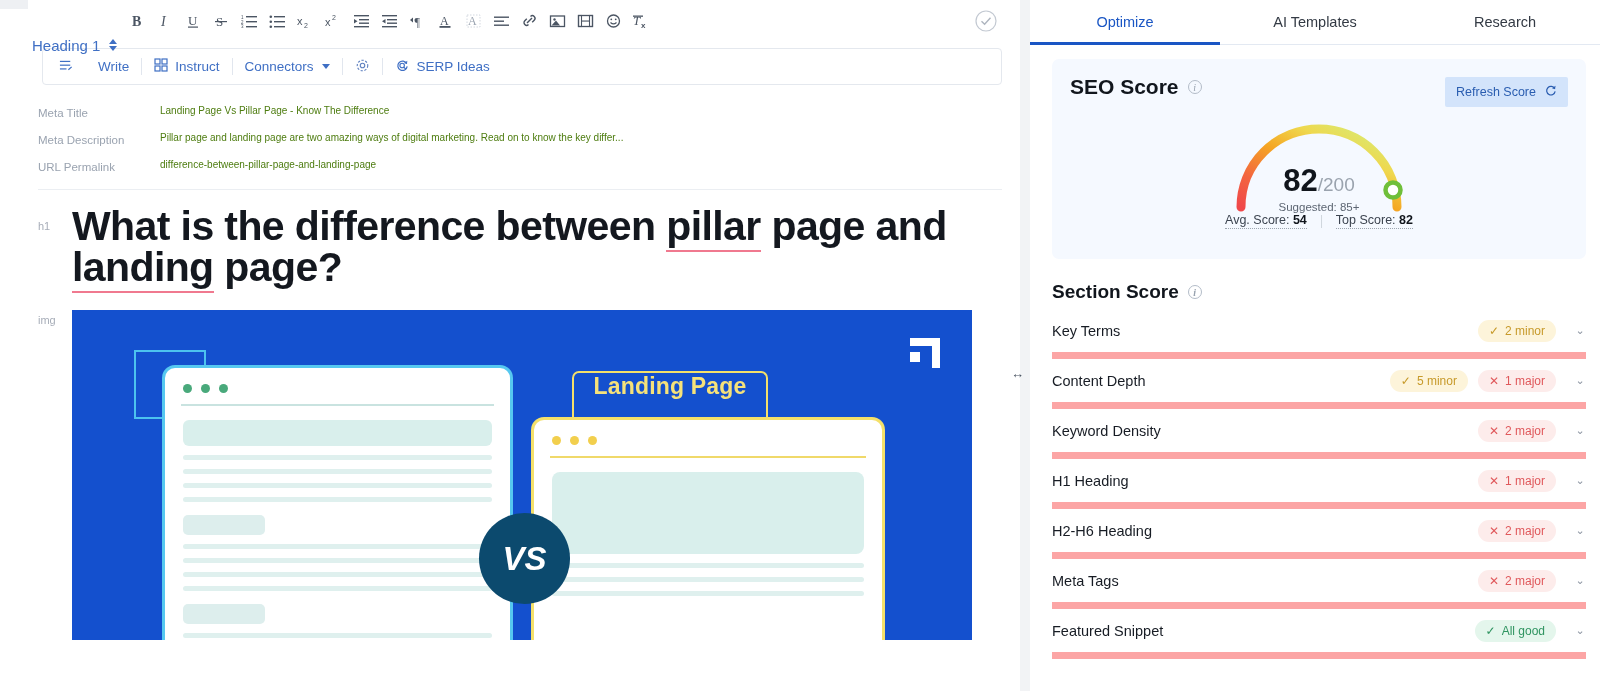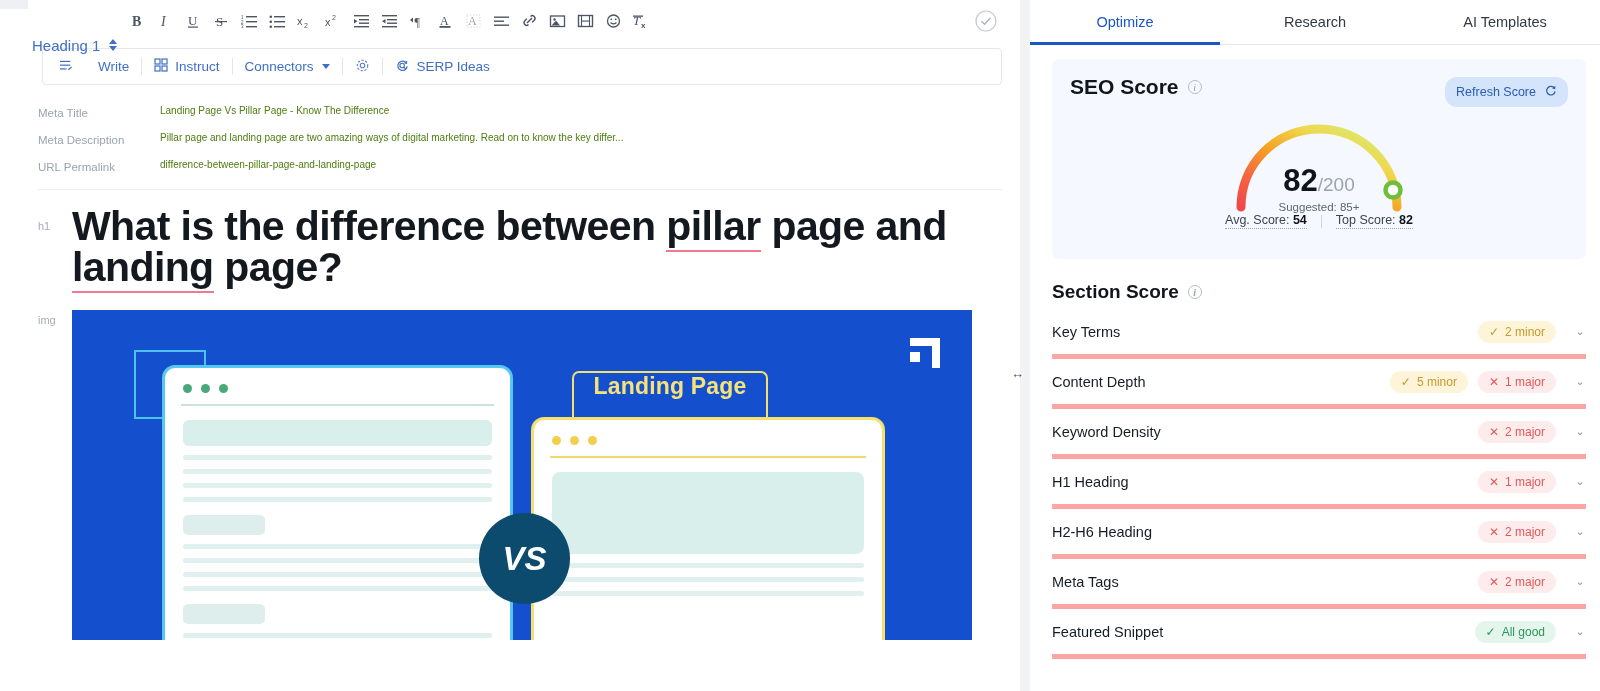--- a/index.html
+++ b/index.html
@@ -175,21 +175,21 @@
   .score-title { font-size: 21px; font-weight: 700; color: #11161d; }
   .info-i {
     width: 14px; height: 14px; border-radius: 50%;
     border: 1px solid #b3bcc8; color: #98a2af;
     font-size: 10px; display: flex; align-items: center; justify-content: center;
     font-style: italic; font-family: "Liberation Serif", serif;
   }
   .refresh-btn {
     position: absolute; right: 18px; top: 18px;
     background: #d3e4fb; color: #2a5db0;
-    border: none; border-radius: 12px;
+    border: none; border-radius: 2px;
     font-size: 12.5px; padding: 7px 11px;
     display: flex; align-items: center; gap: 8px;
     cursor: pointer; font-family: inherit;
   }
   .gauge-area { position: relative; height: 125px; margin-top: 6px; }
   .gauge { position: absolute; left: 50%; transform: translateX(-50%); top: 2px; }
   .gauge-center {
     position: absolute; left: 50%; transform: translateX(-50%);
     top: 58px; text-align: center; width: 220px;
   }
@@ -207,21 +207,21 @@
 
   .sec-head {
     display: flex; align-items: center; gap: 9px;
     margin: 22px 0 0 22px;
     font-size: 19px; font-weight: 700; color: #11161d;
   }
   .sec-list { margin: 6px 14px 0 22px; }
   .sec-row {
     display: flex; align-items: center;
     height: 50px;
-    border-bottom: 5px solid #fca5a5;
+    border-bottom: 7px solid #fca5a5;
     cursor: pointer;
   }
   .sec-name { font-size: 14.5px; color: #171c24; flex: 1; }
   .badge {
     display: inline-flex; align-items: center; gap: 6px;
     font-size: 12px; padding: 4px 11px; border-radius: 11px;
     margin-left: 10px; white-space: nowrap;
   }
   .badge.minor { background: #fdf4da; color: #c79a2a; }
   .badge.major { background: #fdeceb; color: #e0585b; }
@@ -513,22 +513,22 @@
   </div>
 
   <div class="splitter">
     <span class="handle">↔</span>
   </div>
 
   <div class="side">
 
     <div class="tabs">
       <div class="tab active">Optimize</div>
+      <div class="tab">AI Templates</div>
       <div class="tab">Research</div>
-      <div class="tab">AI Templates</div>
     </div>
 
     <div class="score-card">
       <div class="score-head">
         <span class="score-title">SEO Score</span>
         <span class="info-i">i</span>
       </div>
       <button class="refresh-btn">
         <span>Refresh Score</span>
         <span><svg width="13" height="13" viewBox="0 0 14 14">

